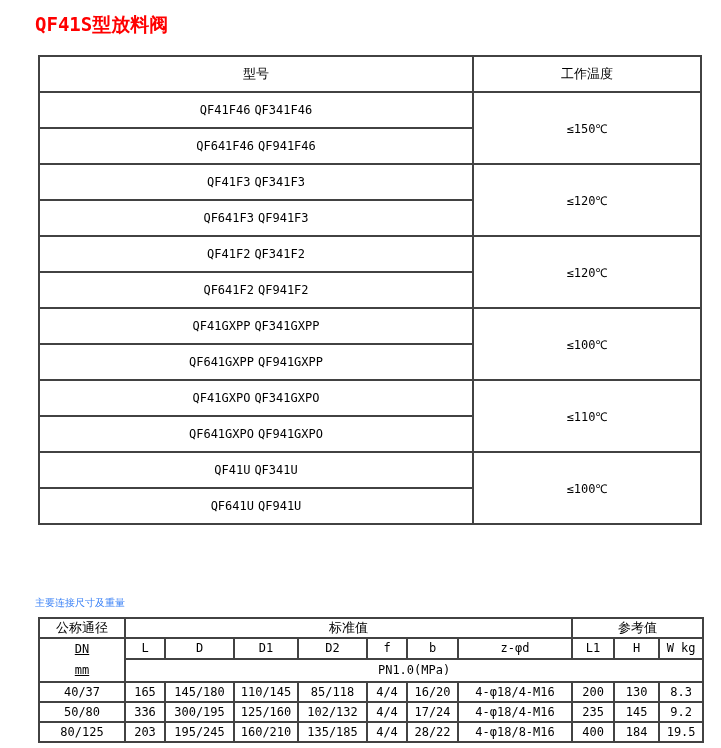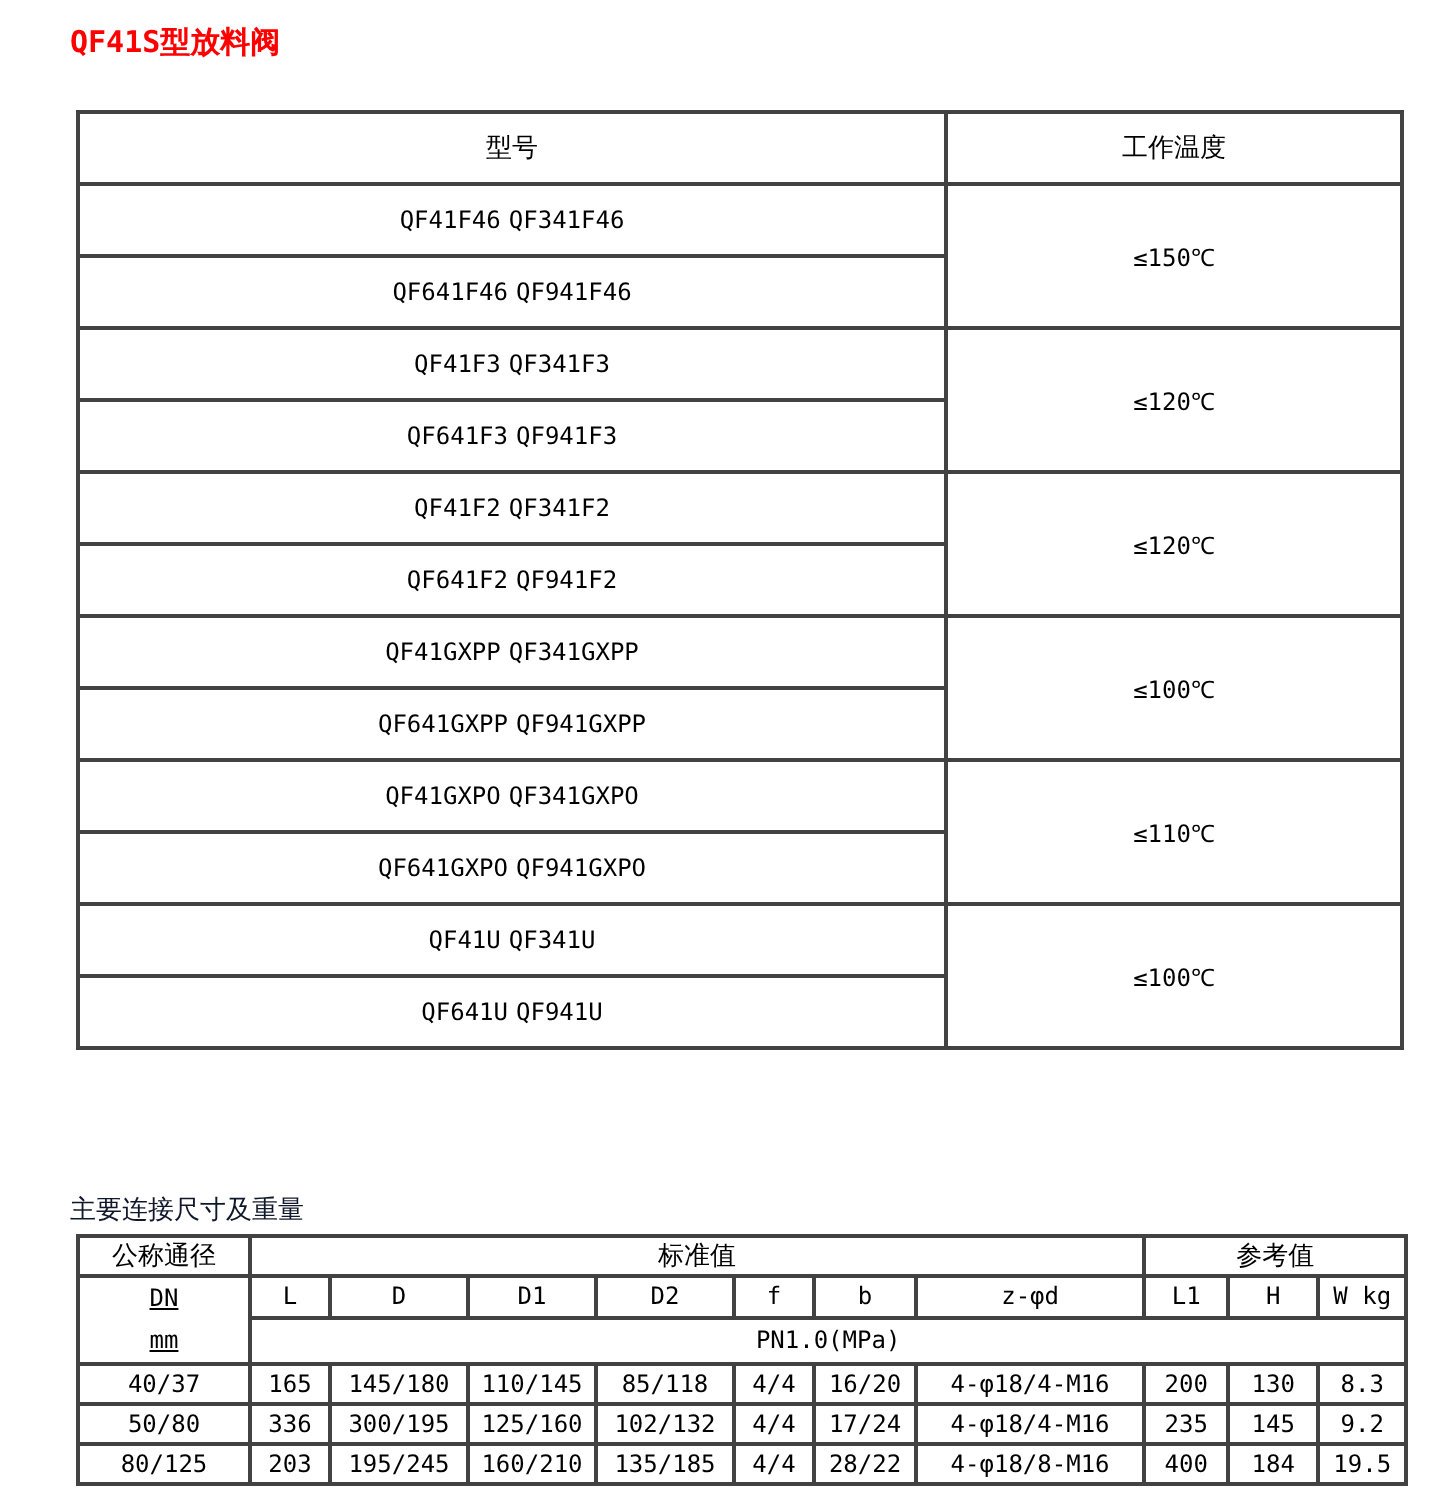--- a/index.html
+++ b/index.html
@@ -8,21 +8,21 @@
     width: 721px;
     height: 748px;
     background: #ffffff;
     font-family: "DejaVu Sans Mono", "Liberation Mono", monospace;
     color: #000000;
   }
   .doc-title {
     position: absolute;
     left: 35px;
     top: 12px;
-    font-size: 15px;
+    font-size: 19px;
     font-weight: bold;
     color: #ff0000;
     letter-spacing: 0px;
   }
   table {
     border-collapse: separate;
     border-spacing: 0;
     border: 1px solid #424242;
     table-layout: fixed;
   }
@@ -49,22 +49,22 @@
     display: inline-flex;
     justify-content: center;
     gap: 4px;
   }
   .temp-cell { font-size: 12px; }
   
   .dim-title {
     position: absolute;
     left: 35px;
     top: 596px;
-    font-size: 13px;
-    color: #0f172a;
+    font-size: 10px;
+    color: #3b82f6;
   }
   .dim-table {
     position: absolute;
     left: 38px;
     top: 617px;
     width: 664px;
   }
   .dim-table td { height: 20px; text-align: center; }
   .dim-table .hdr { font-size: 13px; }
   .dn-cell div { line-height: 21px; text-decoration: underline; }

